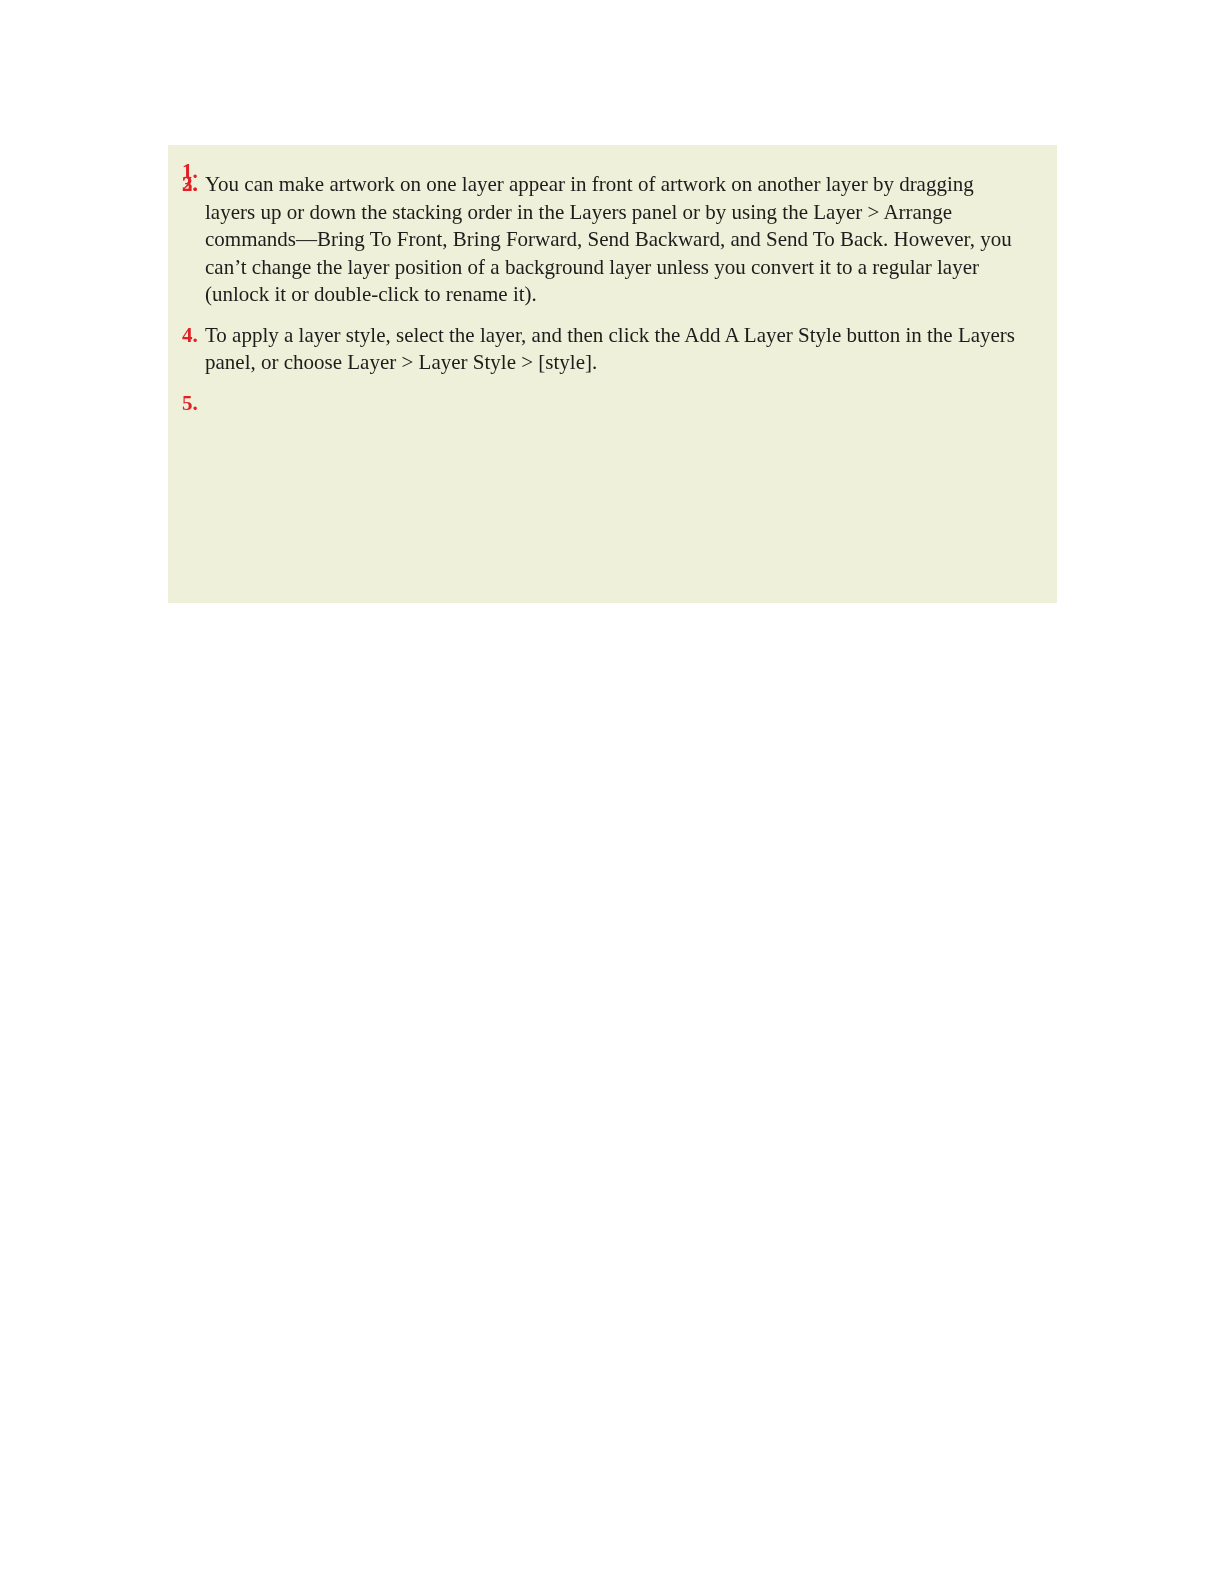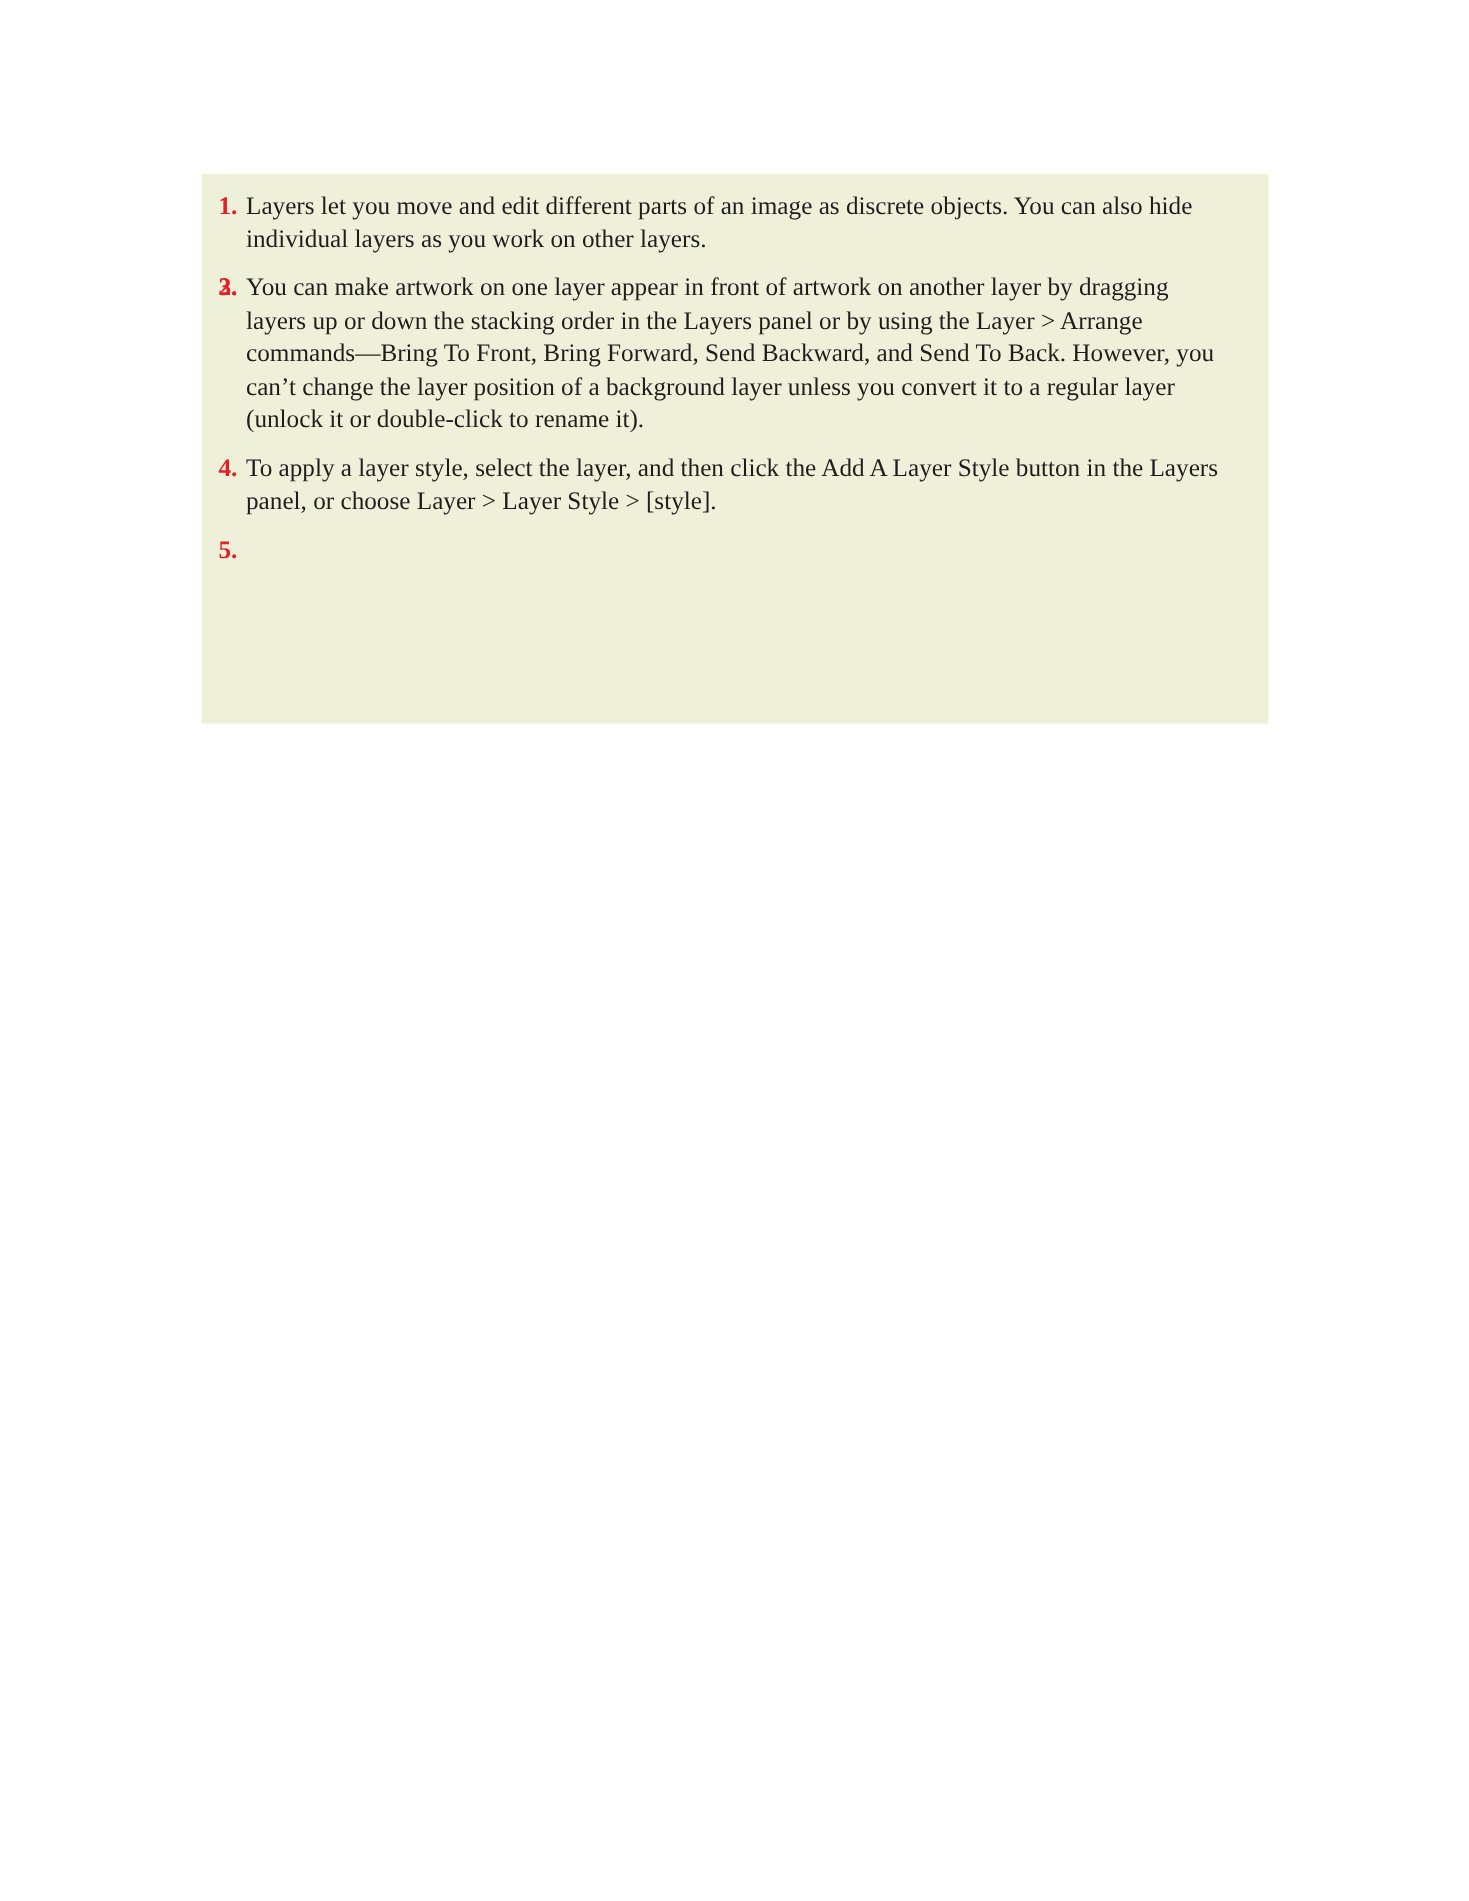--- a/index.html
+++ b/index.html
@@ -42,21 +42,20 @@
     color: var(--number-color, #e12126);
   }
 </style>
 </head>
 <body style="background: rgb(255, 255, 255);">
 
 <div class="review-box">
 
   <div class="review-item">
     <span class="item-number">1.</span>
-    <span>Layers let you move and edit different parts of an image as discrete objects. You can also hide individual layers as you work on other layers.</span>
   </div>
 
   <div class="review-item">
     <span class="item-number">2.</span>
   </div>
 
   <div class="review-item">
     <span class="item-number">3.</span>
     <span>You can make artwork on one layer appear in front of artwork on another layer by dragging layers up or down the stacking order in the Layers panel or by using the Layer &gt; Arrange commands—Bring To Front, Bring Forward, Send Backward, and Send To Back. However, you can’t change the layer position of a background layer unless you convert it to a regular layer (unlock it or double-click to rename it).</span>
   </div>

